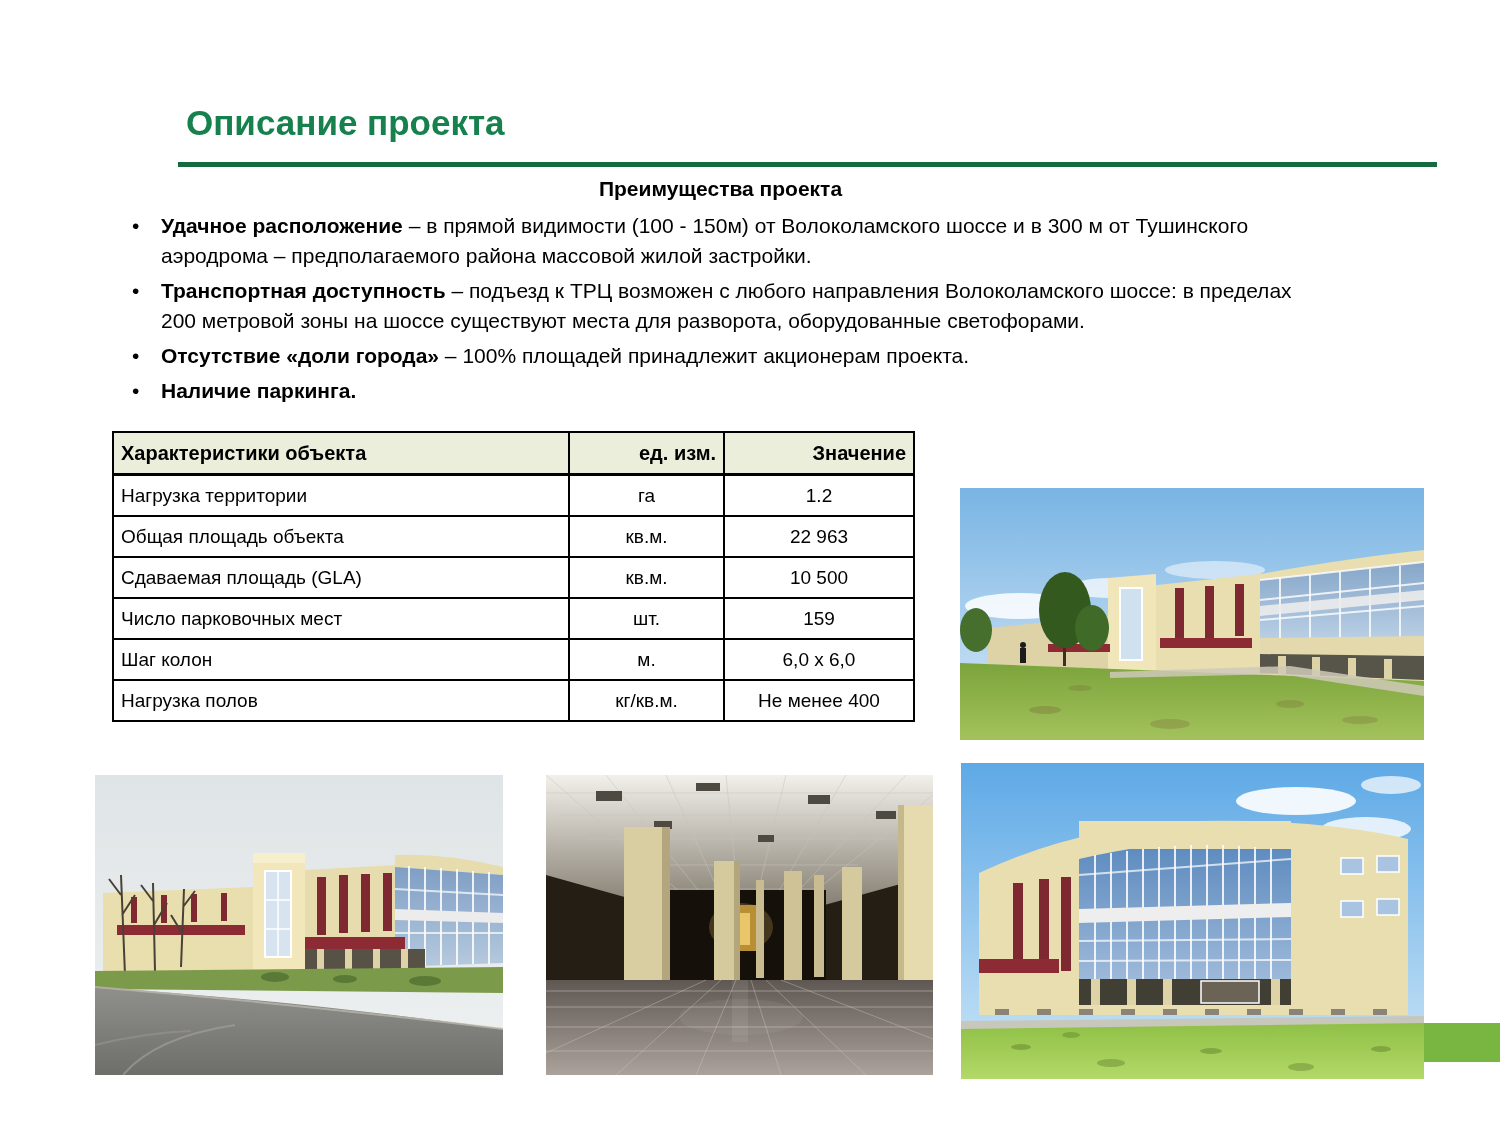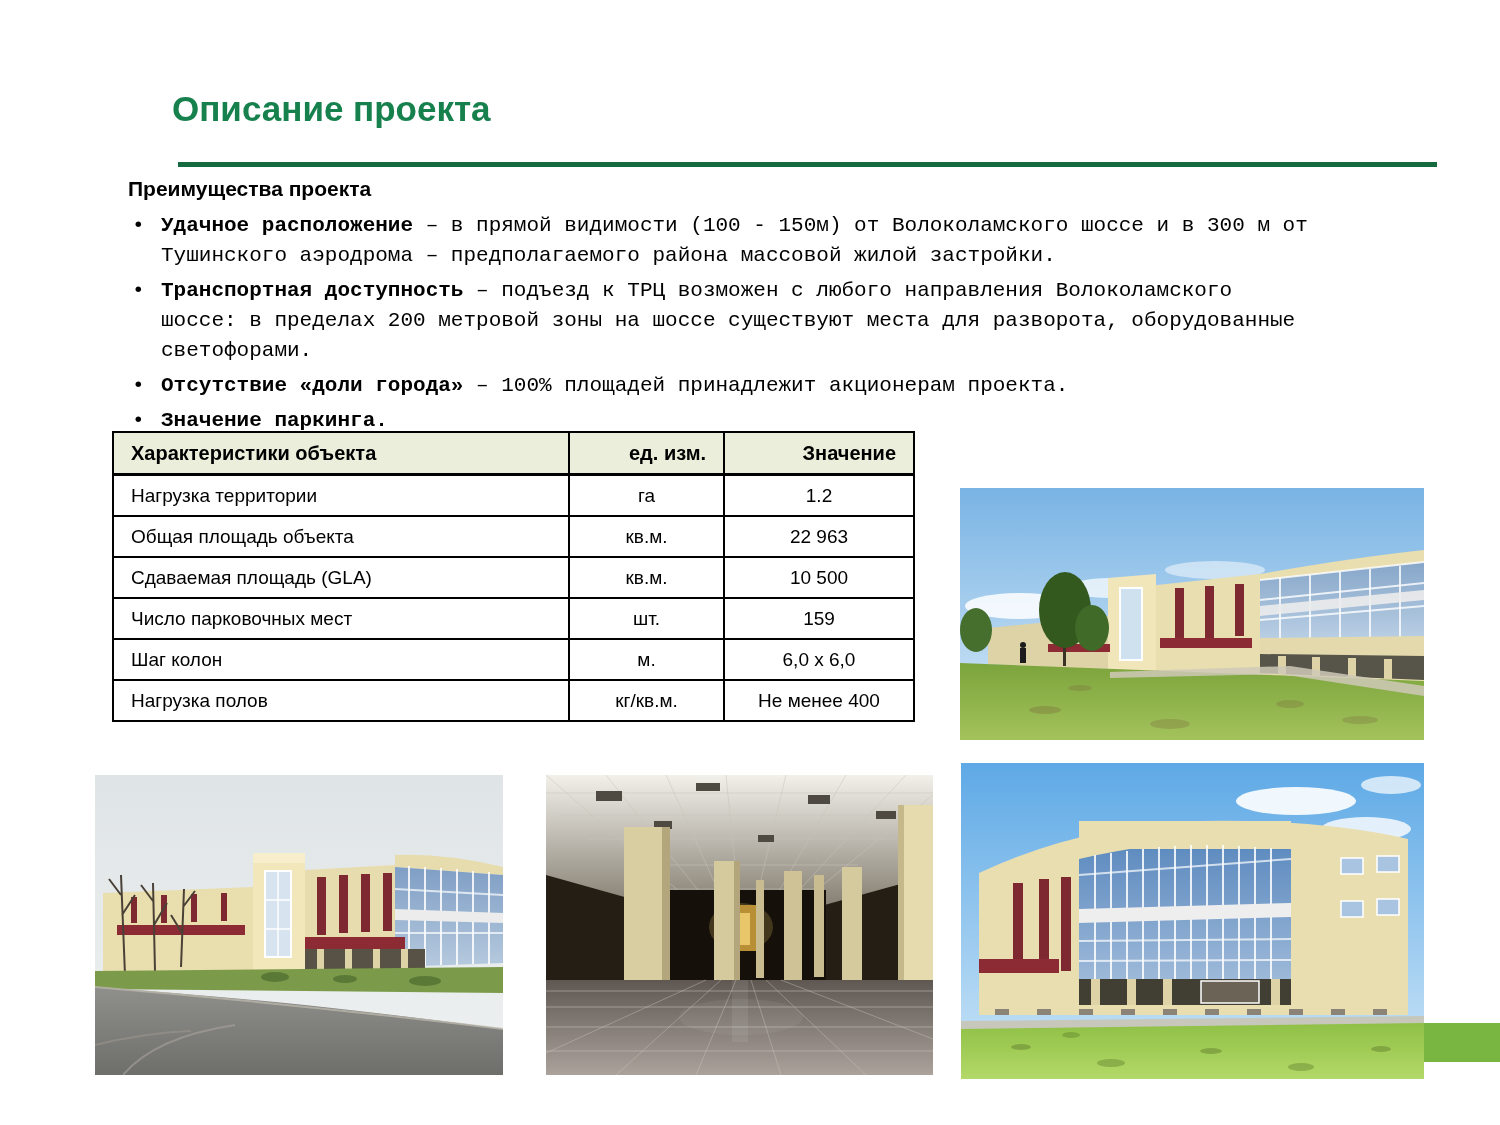--- a/index.html
+++ b/index.html
@@ -1,35 +1,35 @@
 <!DOCTYPE html>
 <html><head>
 <meta charset="utf-8">
 <style>
   html,body { margin:0; padding:0; background:#ffffff; }
   .slide {
     position:relative; width:1500px; height:1125px; background:#ffffff;
     font-family:"Liberation Sans", sans-serif; color:#000; overflow:hidden;
   }
   .title {
-    position:absolute; left:172px; top:88px; margin:0;
+    position:absolute; left:172px; top:88px; margin:14px;
     font-size:35px; font-weight:bold; color:#17814E; line-height:42px;
   }
   .rule { position:absolute; left:178px; top:162px; width:1259px; height:5px; background:#156B3F; }
   .content { position:absolute; left:128px; top:174px; width:1185px; }
-  .heading { font-size:21px; font-weight:bold; line-height:30px; margin:0 0 7px 0; }
-  ul.bullets { list-style:none; margin:0; padding:0;font-family:Liberation Mono, monospace; }
+  .heading { font-size:21px; font-weight:bold; line-height:30px; margin:0 0 7px 0;text-align:center; }
+  ul.bullets { list-style:none; margin:0; padding:0; }
   ul.bullets li { position:relative; padding-left:33px; font-size:21px; line-height:30px; margin:0 0 5px 0; }
   ul.bullets li::before { content:"\2022"; position:absolute; left:4px; top:0; font-size:21px; }
   .char-table {
     position:absolute; left:112px; top:431px; border-collapse:collapse;
     table-layout:fixed; width:801px; font-size:19px;
   }
   .char-table col.c1 { width:456px; } .char-table col.c2 { width:155px; } .char-table col.c3 { width:190px; }
-  .char-table th, .char-table td { border:2px solid #000; padding:0 17px; text-align:center; vertical-align:middle; }
+  .char-table th, .char-table td { border:2px solid #000; padding:0 7px; text-align:center; vertical-align:middle; }
   .char-table th { background:#EAEEDA; font-size:20px; font-weight:bold; height:40px; border-bottom:3px solid #000;text-align:right; }
   .char-table td { height:39px; }
   .char-table th.l, .char-table td.l { text-align:left; }
   .photo { position:absolute; overflow:hidden; }
   .photo svg { display:block; }
   #photo-top-right   { left:960px;  top:488px; width:464px; height:252px; }
   #photo-bottom-right{ left:961px;  top:763px; width:463px; height:316px; }
   #photo-bottom-left { left:95px;   top:775px; width:408px; height:300px; }
   #photo-interior    { left:546px;  top:775px; width:387px; height:300px; }
   .accent { position:absolute; left:1424px; top:1023px; width:76px; height:39px; background:#79B541; }
@@ -41,21 +41,21 @@
 
   <h1 class="title">Описание проекта</h1>
   <div class="rule"></div>
 
   <div class="content">
     <p class="heading">Преимущества проекта</p>
     <ul class="bullets">
       <li><b>Удачное расположение</b><span> – в прямой видимости (100 - 150м) от Волоколамского шоссе и в 300 м от Тушинского аэродрома – предполагаемого района массовой жилой застройки.</span></li>
       <li><b>Транспортная доступность</b><span> – подъезд к ТРЦ возможен с любого направления Волоколамского шоссе: в пределах 200 метровой зоны на шоссе существуют места для разворота, оборудованные светофорами.</span></li>
       <li><b>Отсутствие «доли города»</b><span> – 100% площадей принадлежит акционерам проекта.</span></li>
-      <li><b>Значение паркинга.</b><span></span></li>
+      <li><b>Наличие паркинга.</b><span></span></li>
     </ul>
   </div>
 
   <table class="char-table">
     <colgroup>
         <col class="c1">
         <col class="c2">
         <col class="c3">
       </colgroup>
     <thead>

